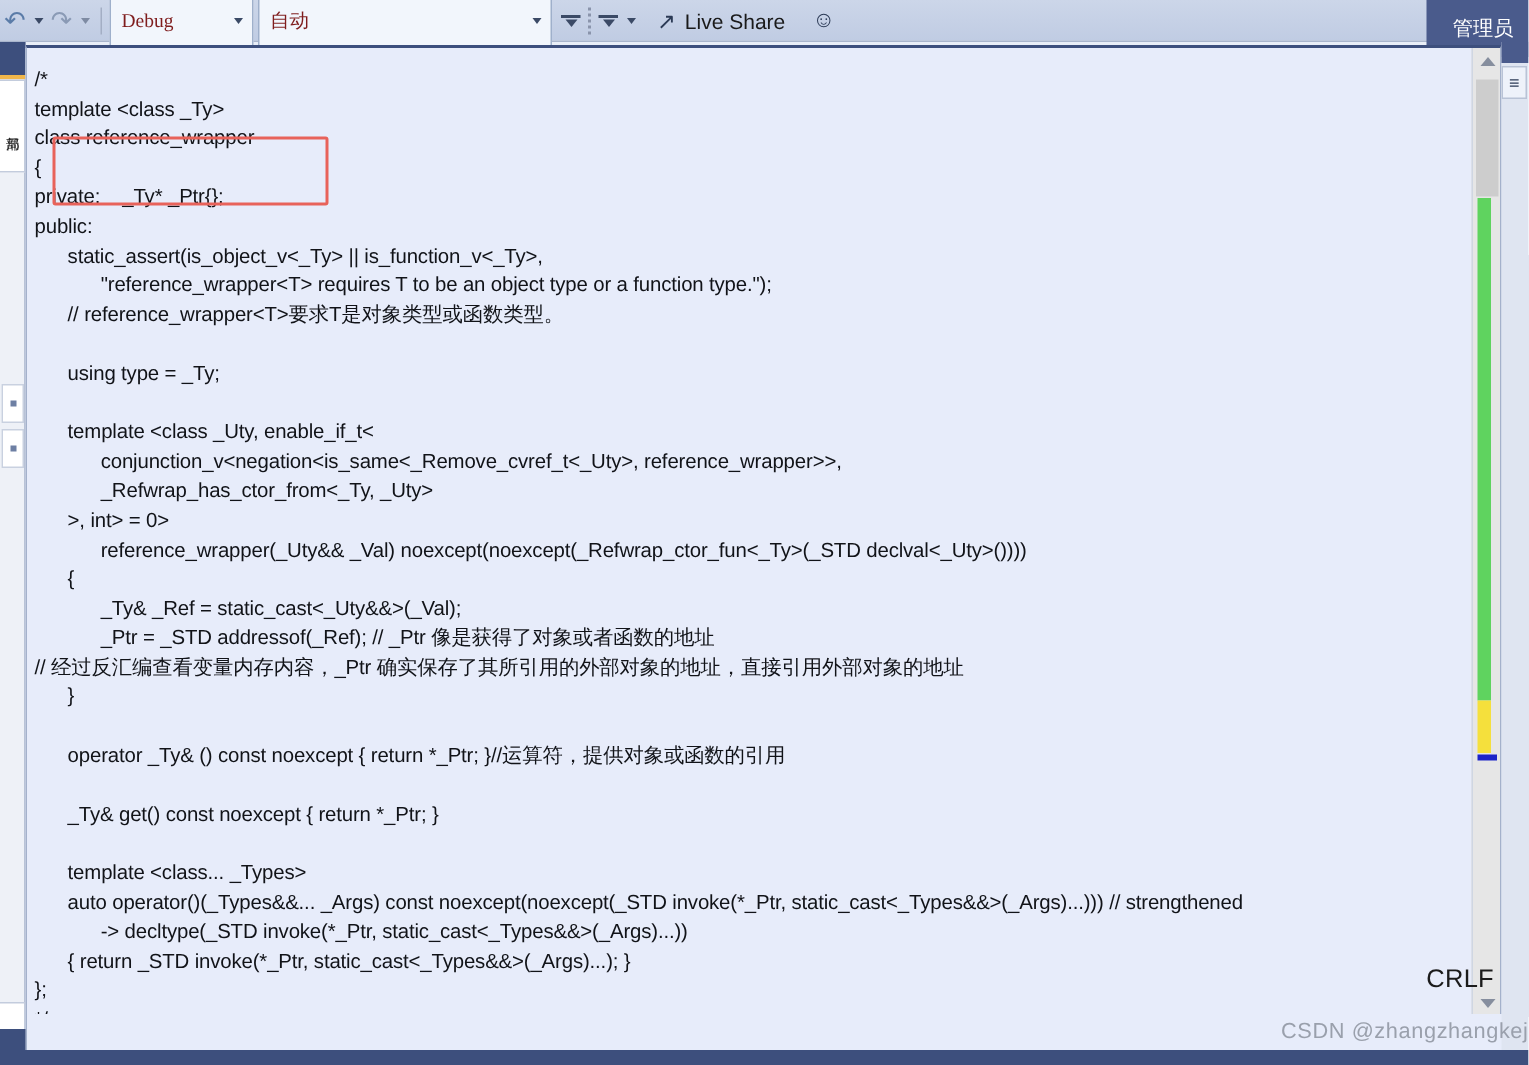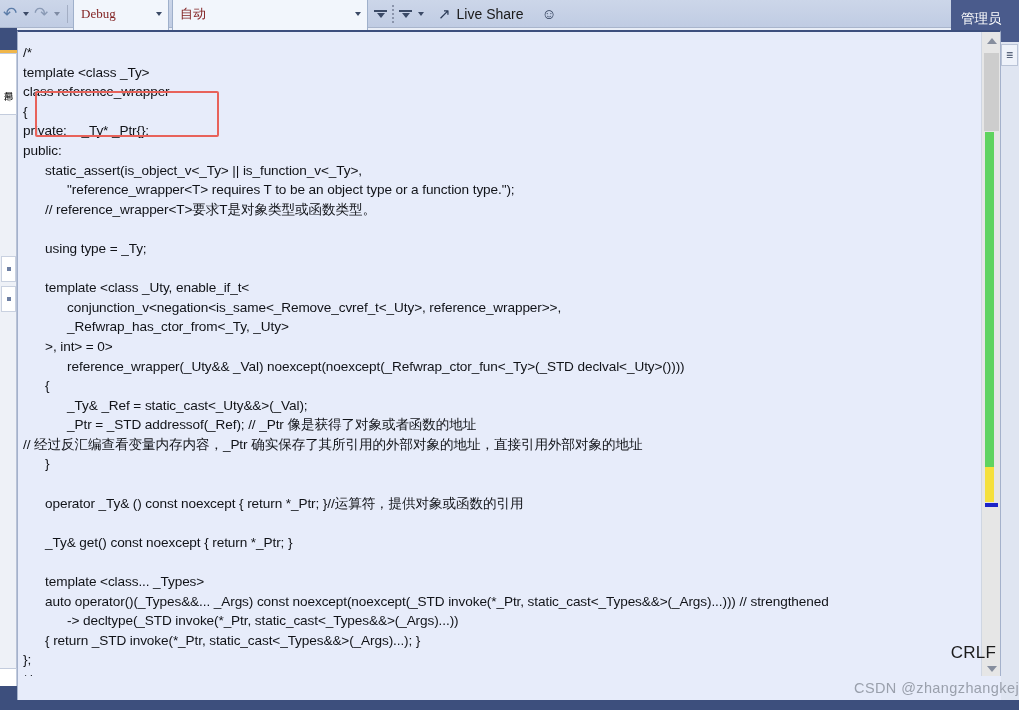--- a/index.html
+++ b/index.html
@@ -99,21 +99,21 @@
   .ls-glyph { font-size: 15px; color: #2b3a55; }
   .person-glyph {
     margin-left: 18px; font-size: 15px; color: #2b3a55;
   }
 
   .admin-badge {
     position: absolute; right: 0; top: 0;
     height: 38px; min-width: 68px;
     background: #4a5b8c;
     color: #ffffff;
-    display: flex; align-items: center; justify-content: flex-start;
+    display: flex; align-items: center; justify-content: flex-end;
     font-size: 13.5px; padding: 0 10px;
   }
 
   
   .left-rail {
     position: absolute; left: 0; top: 28px;
     width: 17px; height: 682px;
     background: #eef1f7;
     border-right: 1px solid #b8c2d6;
   }

